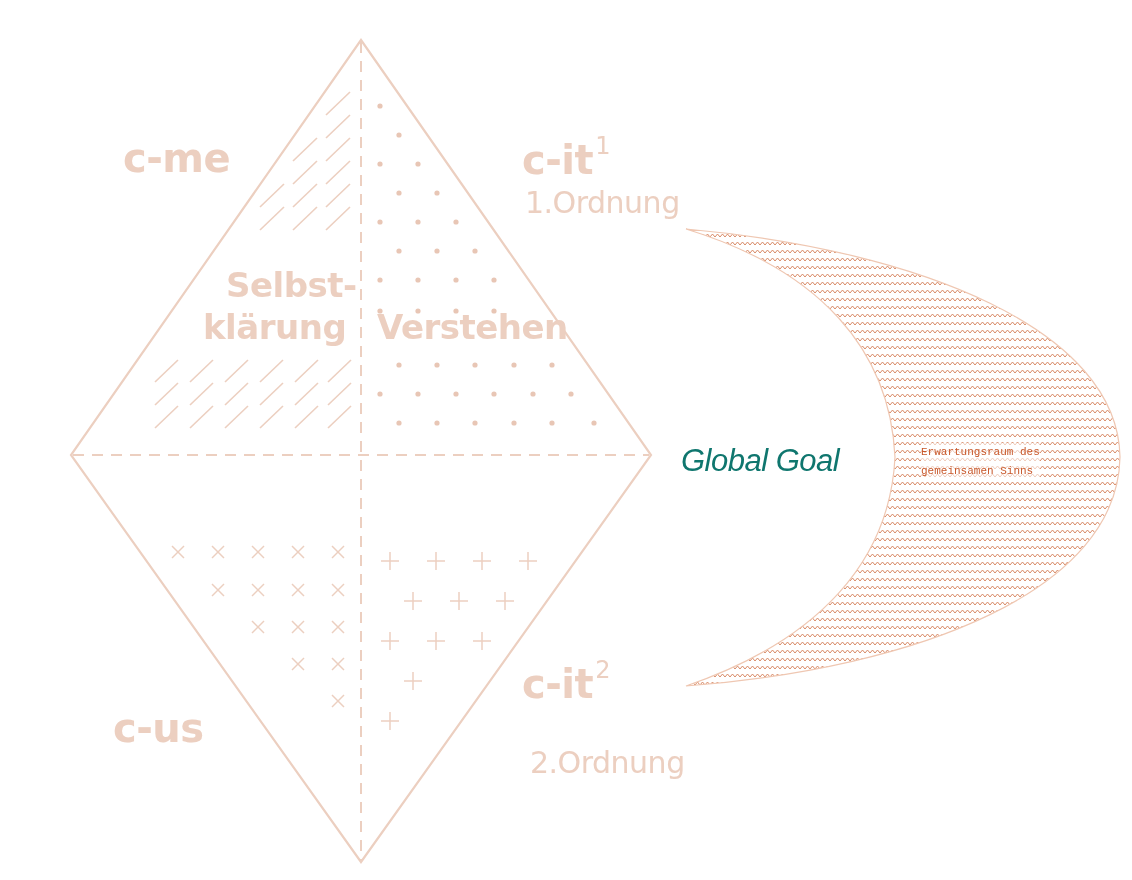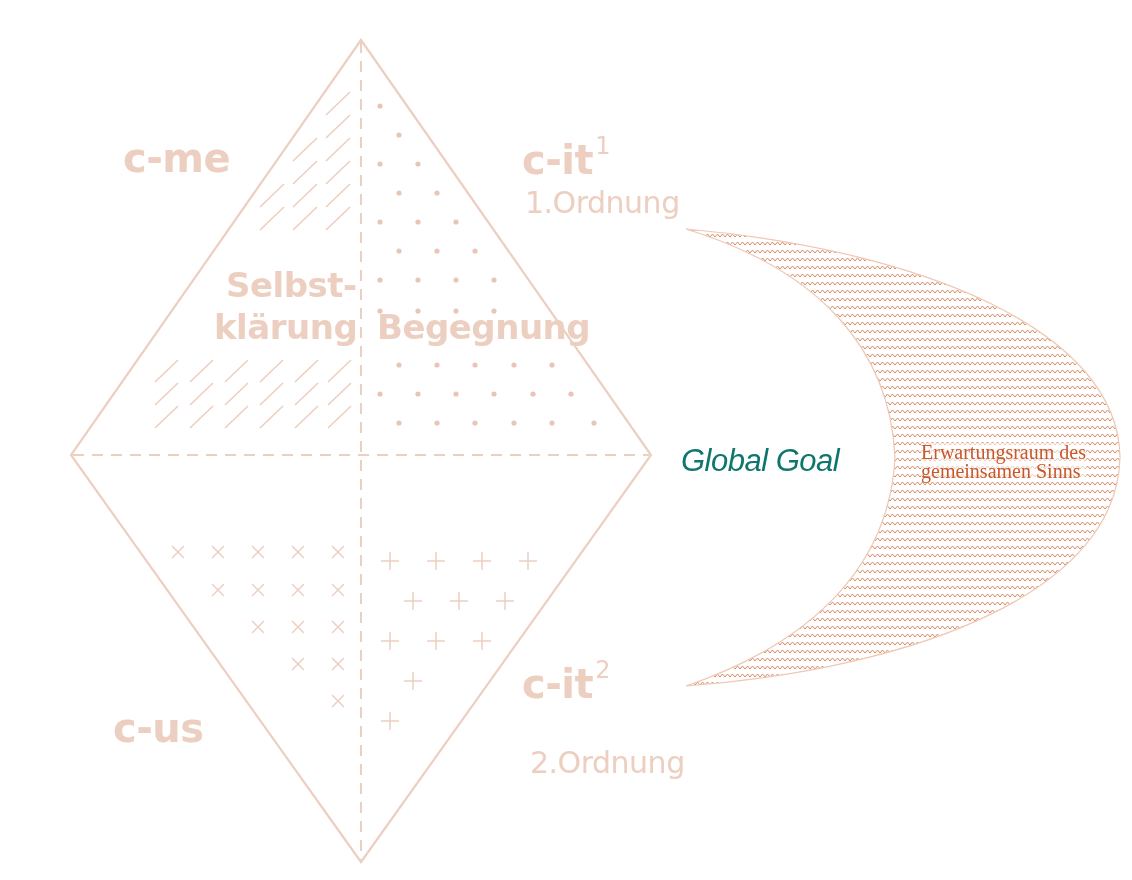--- a/index.html
+++ b/index.html
@@ -4,21 +4,21 @@
   <style>
     html, body { margin: 0; padding: 0; background: #ffffff; }
     body { width: 1132px; height: 880px; position: relative; overflow: hidden; }
     #stage { position: absolute; left: 0; top: 0; width: 1000px; height: 880px; }
     .lbl { position: absolute; font-family: "DejaVu Sans", sans-serif; font-weight: bold; color: #eccfc0; white-space: nowrap; line-height: 1; }
     .big { font-size: 40px; letter-spacing: -0.5px; }
     .quad { font-size: 34px; letter-spacing: -0.5px; }
     .sub { font-family: "DejaVu Sans", sans-serif; font-weight: normal; font-size: 30px; color: #eccfc0; position: absolute; white-space: nowrap; letter-spacing: -0.5px; }
     .sup { font-size: 24px; position: relative; top: -20px; margin-left: 2px; font-weight: normal; }
     .goal { position: absolute; font-family: "Liberation Sans", sans-serif; font-style: italic; font-size: 31px; color: #0f766e; white-space: nowrap; letter-spacing: -0.5px; }
-    .space { position: absolute; font-family: Liberation Serif, serif; font-size: 20px; color: #c8582b; line-height: 19px; white-space: nowrap; background: rgba(255,255,255,0.55); }
+    .space { position: absolute; font-family: Liberation Mono, monospace; font-size: 11px; color: #c8582b; line-height: 19px; white-space: nowrap; background: rgba(255,255,255,0.55); }
   </style>
 </head>
 <body>
 
 <div id="stage">
   <svg width="1132" height="880" viewBox="0 0 1132 880" xmlns="http://www.w3.org/2000/svg">
     <defs>
       <pattern id="zig" x="0" y="0" width="10" height="8" patternUnits="userSpaceOnUse">
         <polyline points="0,5 2.5,2 5,5 7.5,2 10,5" fill="none" stroke="#d88a66" stroke-width="1"></polyline>
       </pattern>
@@ -230,22 +230,22 @@
 
   <div class="lbl big" style="left:113px; top:708px;">c-us</div>
 
   <div class="lbl big" style="left:522px; top:664px;">
     <span>c-it</span><span class="sup">2</span>
   </div>
   <div class="sub" style="left:512px; top:745px;margin-left:18px;">2.Ordnung</div>
 
   
   <div class="lbl quad" style="left:226px; top:268px;">Selbst-</div>
-  <div class="lbl quad" style="left:214px; top:310px;">klärung</div>
-  <div class="lbl quad" style="left:377px; top:310px;">Begegnung</div>
+  <div class="lbl quad" style="left:203px; top:310px;">klärung</div>
+  <div class="lbl quad" style="left:377px; top:310px;">Verstehen</div>
 
   
   <div class="goal" style="left:681px; top:443px;">Global Goal</div>
   <div class="space" style="left:921px; top:443px;">
     <div>Erwartungsraum des</div>
     <div>gemeinsamen Sinns</div>
   </div>
 </div>
 
 </body></html>

